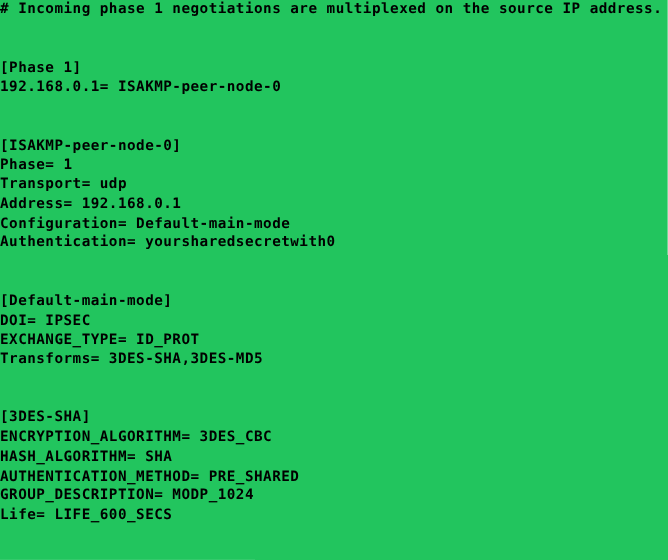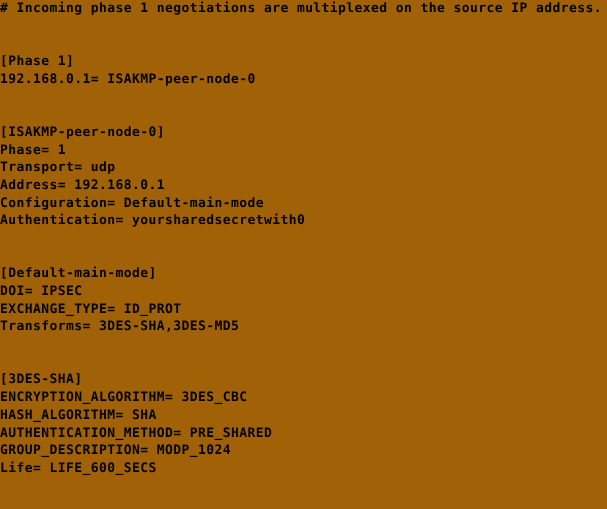--- a/index.html
+++ b/index.html
@@ -11,21 +11,21 @@
   body {
     width: 607px;
     height: 509px;
     overflow: hidden;
   }
   #config-listing {
     width: 607px;
     height: 509px;
     box-sizing: border-box;
     padding: 0;
-    background: #a16207;
+    background: #22c55e;
     color: #000000;
     font-family: "DejaVu Sans Mono", "Liberation Mono", monospace;
     font-weight: bold;
     font-size: 13px;
     line-height: 17.7px;
     letter-spacing: 0.42px;
     white-space: pre;
     -webkit-font-smoothing: none;
     font-smooth: never;
     text-rendering: geometricPrecision;

